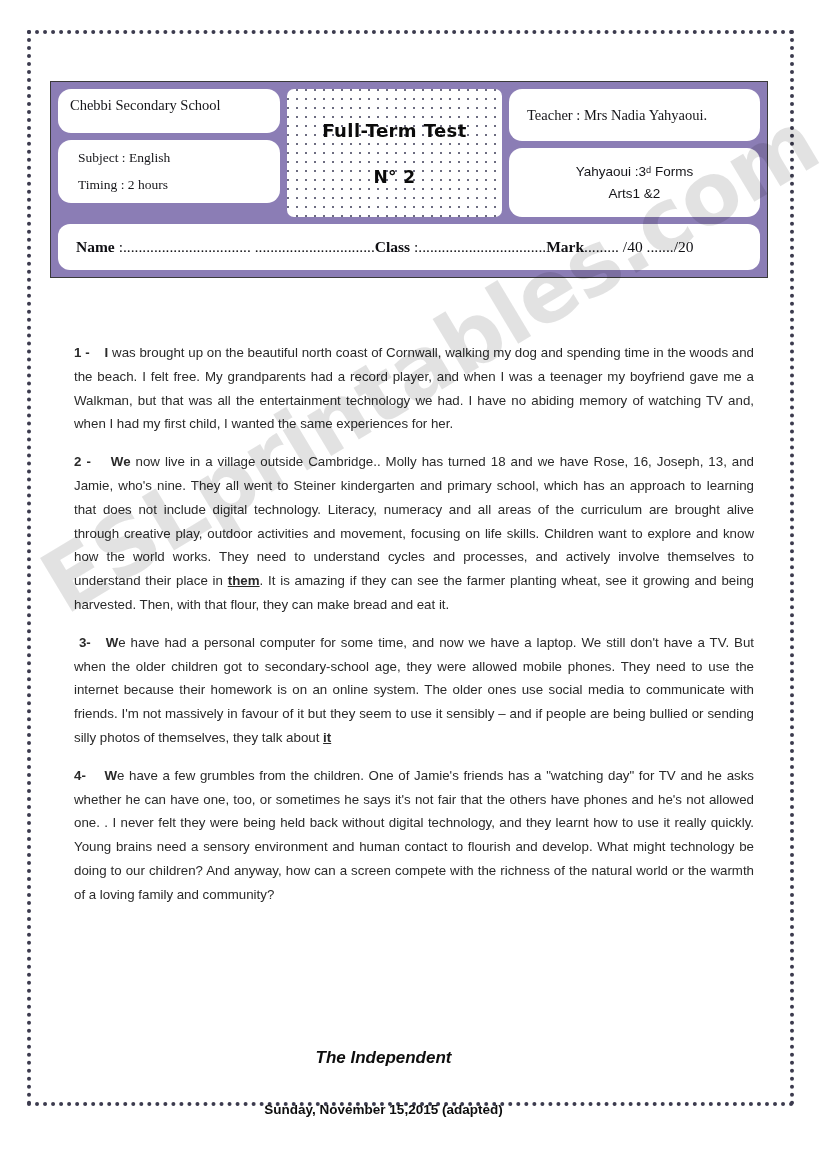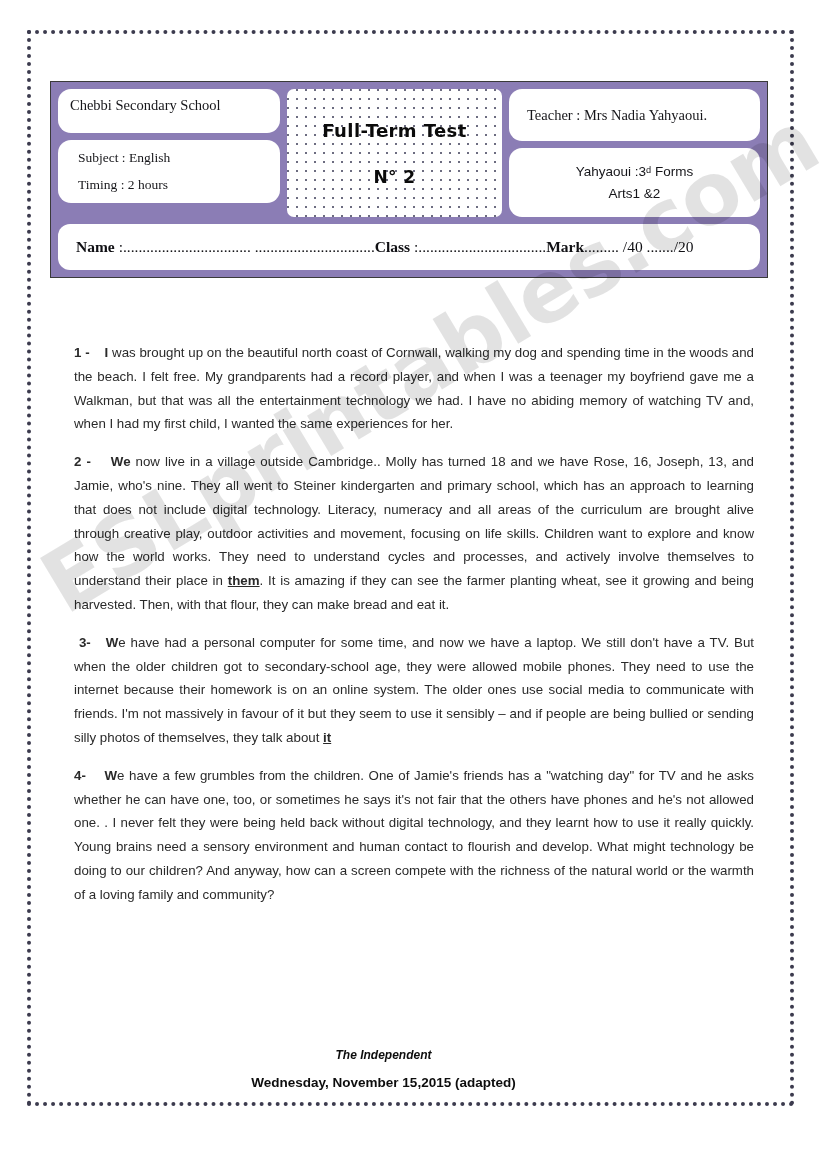--- a/index.html
+++ b/index.html
@@ -200,23 +200,23 @@
     left: 0;
     top: 1048px;
     width: 767px;
     text-align: center;
     z-index: 4;
   }
   .source-name {
     font-family: "Liberation Sans", sans-serif;
     font-weight: bold;
     font-style: italic;
-    font-size: 12px;
+    font-size: 17px;
     color: #0d0d0d;
-    margin-bottom: 13px;
+    margin-bottom: 34px;
   }
   .source-date {
     font-family: "Liberation Sans", sans-serif;
     font-weight: bold;
     font-size: 13.5px;
     color: #0d0d0d;
   }
 </style>
 </head>
 <body>
@@ -271,16 +271,16 @@
     <p class="para"><span class="num">2 -</span><span>&nbsp;&nbsp;&nbsp; </span><span class="lead">We</span><span>  now live in a village outside Cambridge.. Molly has turned 18 and we have Rose, 16, Joseph, 13, and Jamie, who's nine. They all went to Steiner kindergarten and primary school, which has an approach to learning that does not include digital technology. Literacy, numeracy and all areas of the curriculum are brought alive through creative play, outdoor activities and movement, focusing on life skills. Children want to explore and know how the world works. They need to understand cycles and processes, and actively involve themselves to understand their place in </span><u>them</u><span>. It is amazing if they can see the farmer planting wheat, see it growing and being harvested. Then, with that flour, they can make bread and eat it.</span></p>
 
     <p class="para"><span>&nbsp;</span><span class="num">3-</span><span>&nbsp;&nbsp; </span><span class="lead">W</span><span>e have had a personal computer for some time, and now we have a laptop. We still don't have a TV. But when the older children got to secondary-school age, they were allowed mobile phones. They need to use the internet because their homework is on an online system. The older ones use social media to communicate with friends. I'm not massively in favour of it but they seem to use it sensibly – and if people are being bullied or sending silly photos of themselves, they talk about </span><u>it</u><span></span></p>
 
     <p class="para"><span class="num">4-</span><span>&nbsp;&nbsp;&nbsp; </span><span class="lead">W</span><span>e have a few grumbles from the children. One of Jamie's friends has a "watching day" for TV and he asks whether he can have one, too, or sometimes he says it's not fair that the others have phones and he's not allowed one. . I never felt they were being held back without digital technology, and they learnt how to use it really quickly. Young brains need a sensory environment and human contact to flourish and develop. What might technology be doing to our children?  And anyway, how can a screen compete with the richness of the natural world or the warmth of a loving family and community?</span></p>
 
   </div>
 
   <div class="footer">
     <div class="source-name">The Independent</div>
-    <div class="source-date">Wednesday, November 15,2015 (adapted)</div>
+    <div class="source-date">Sunday, November 15,2015 (adapted)</div>
   </div>
 
 </div>
 
 </body></html>

